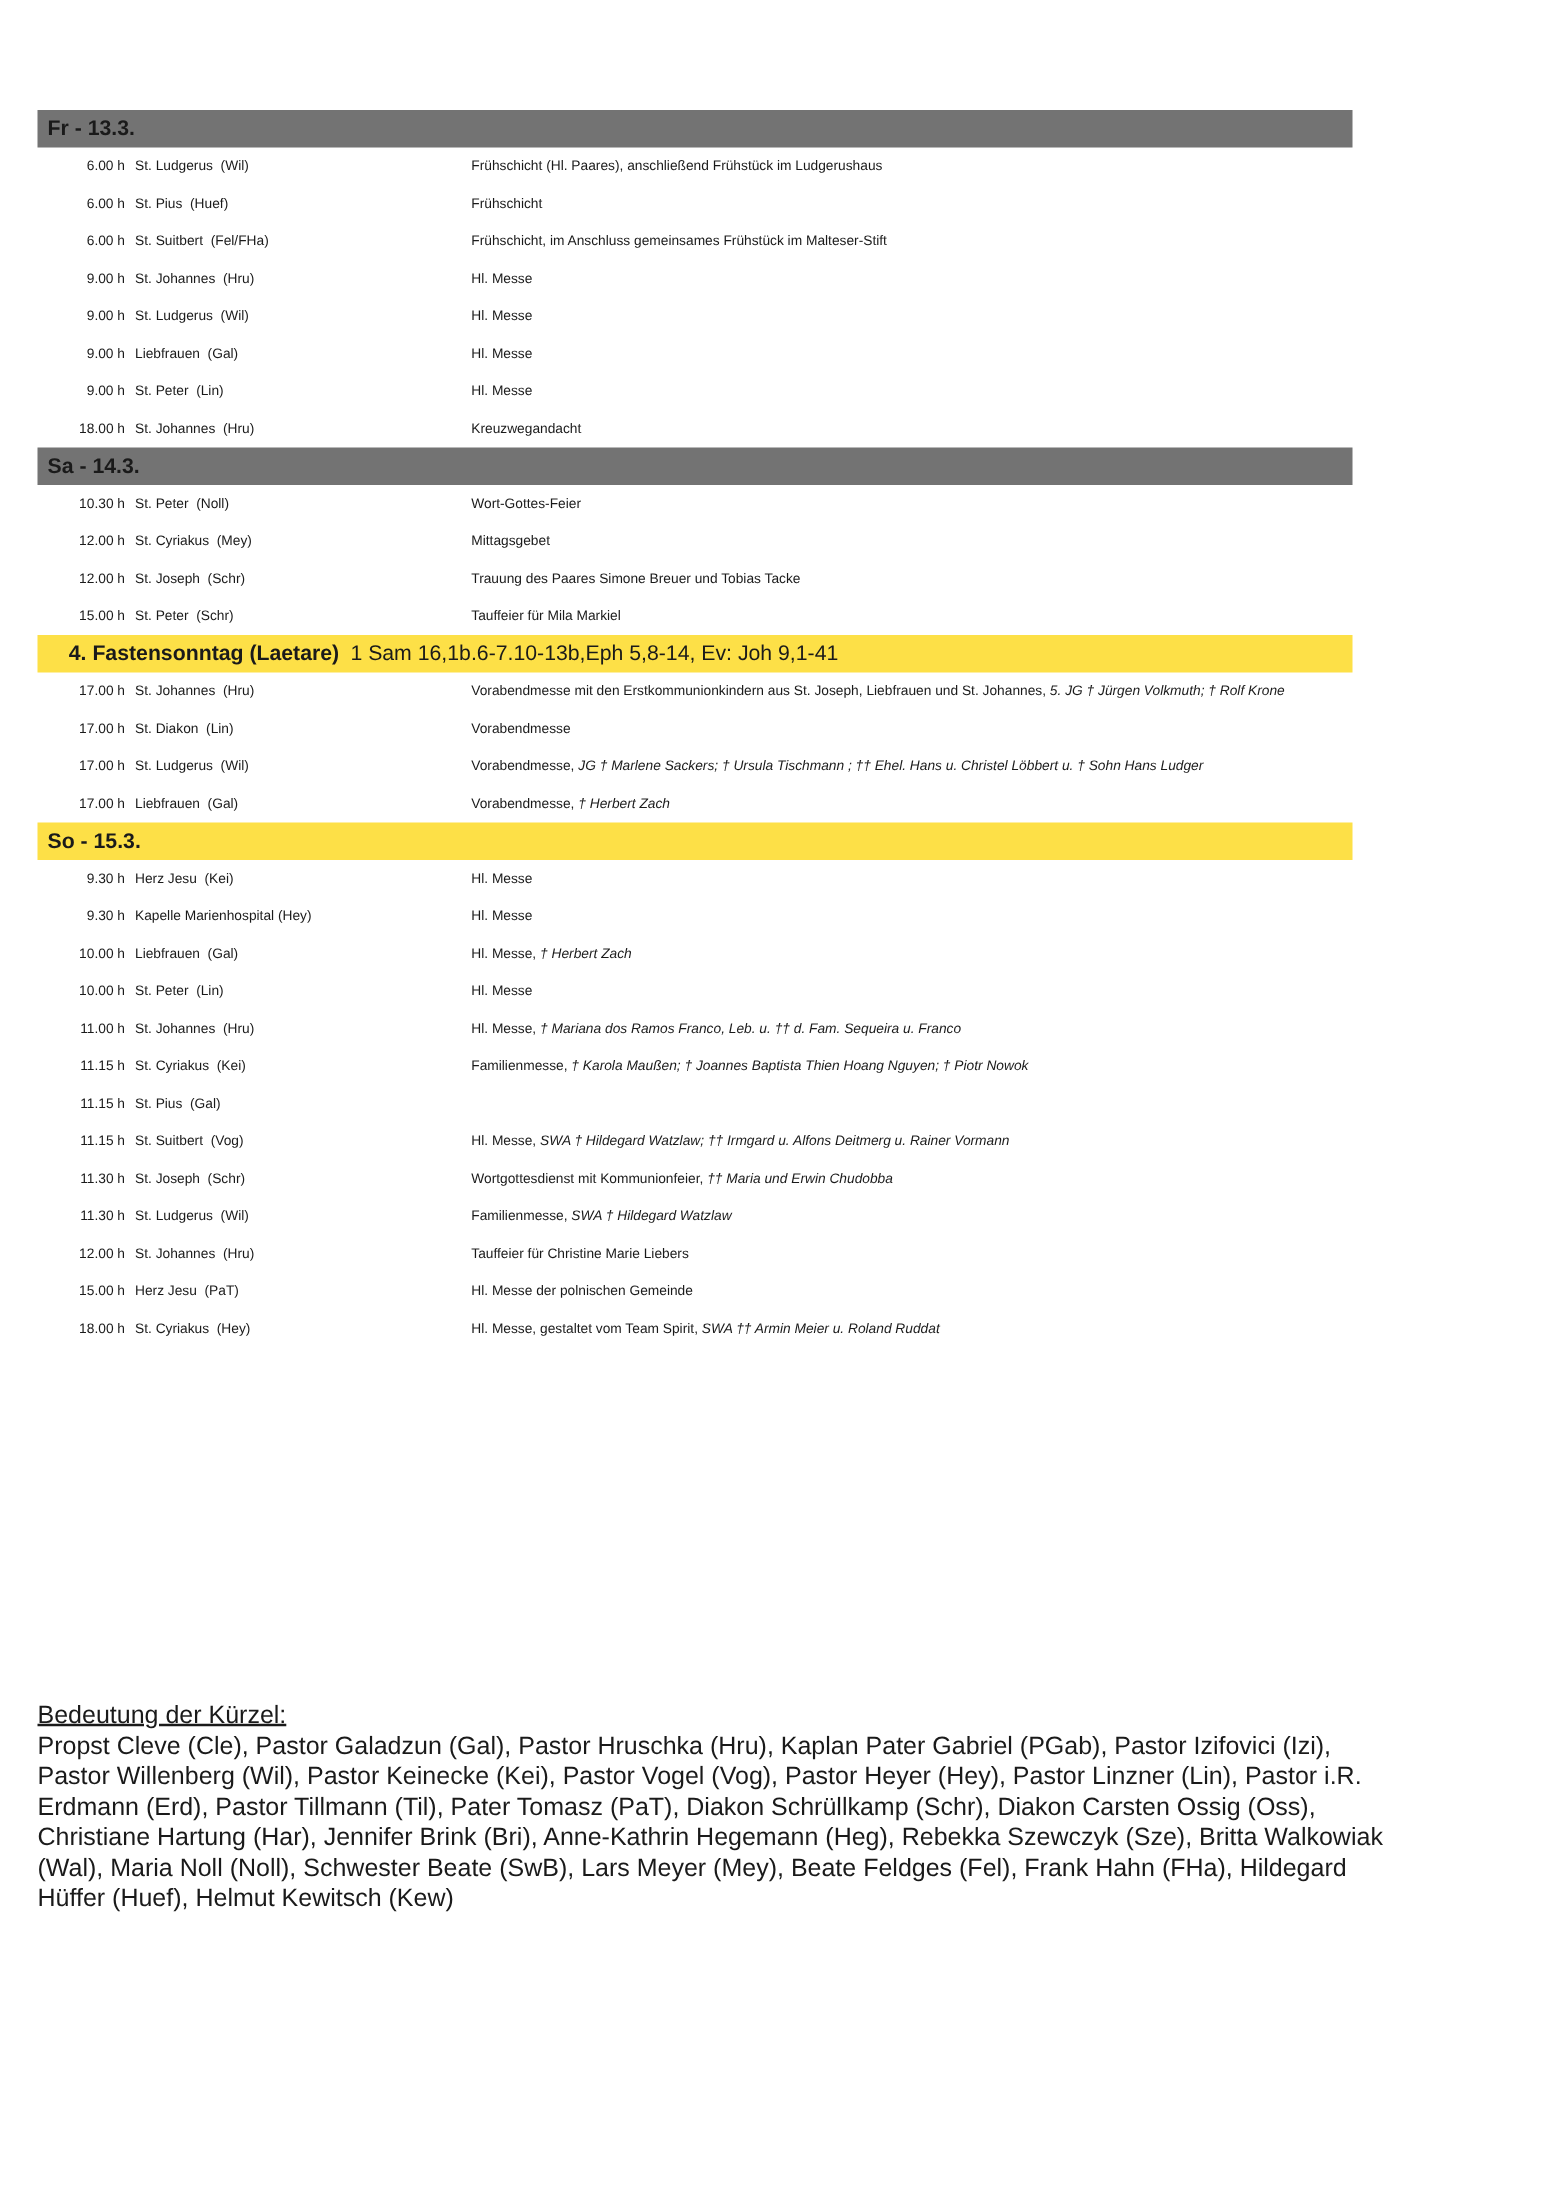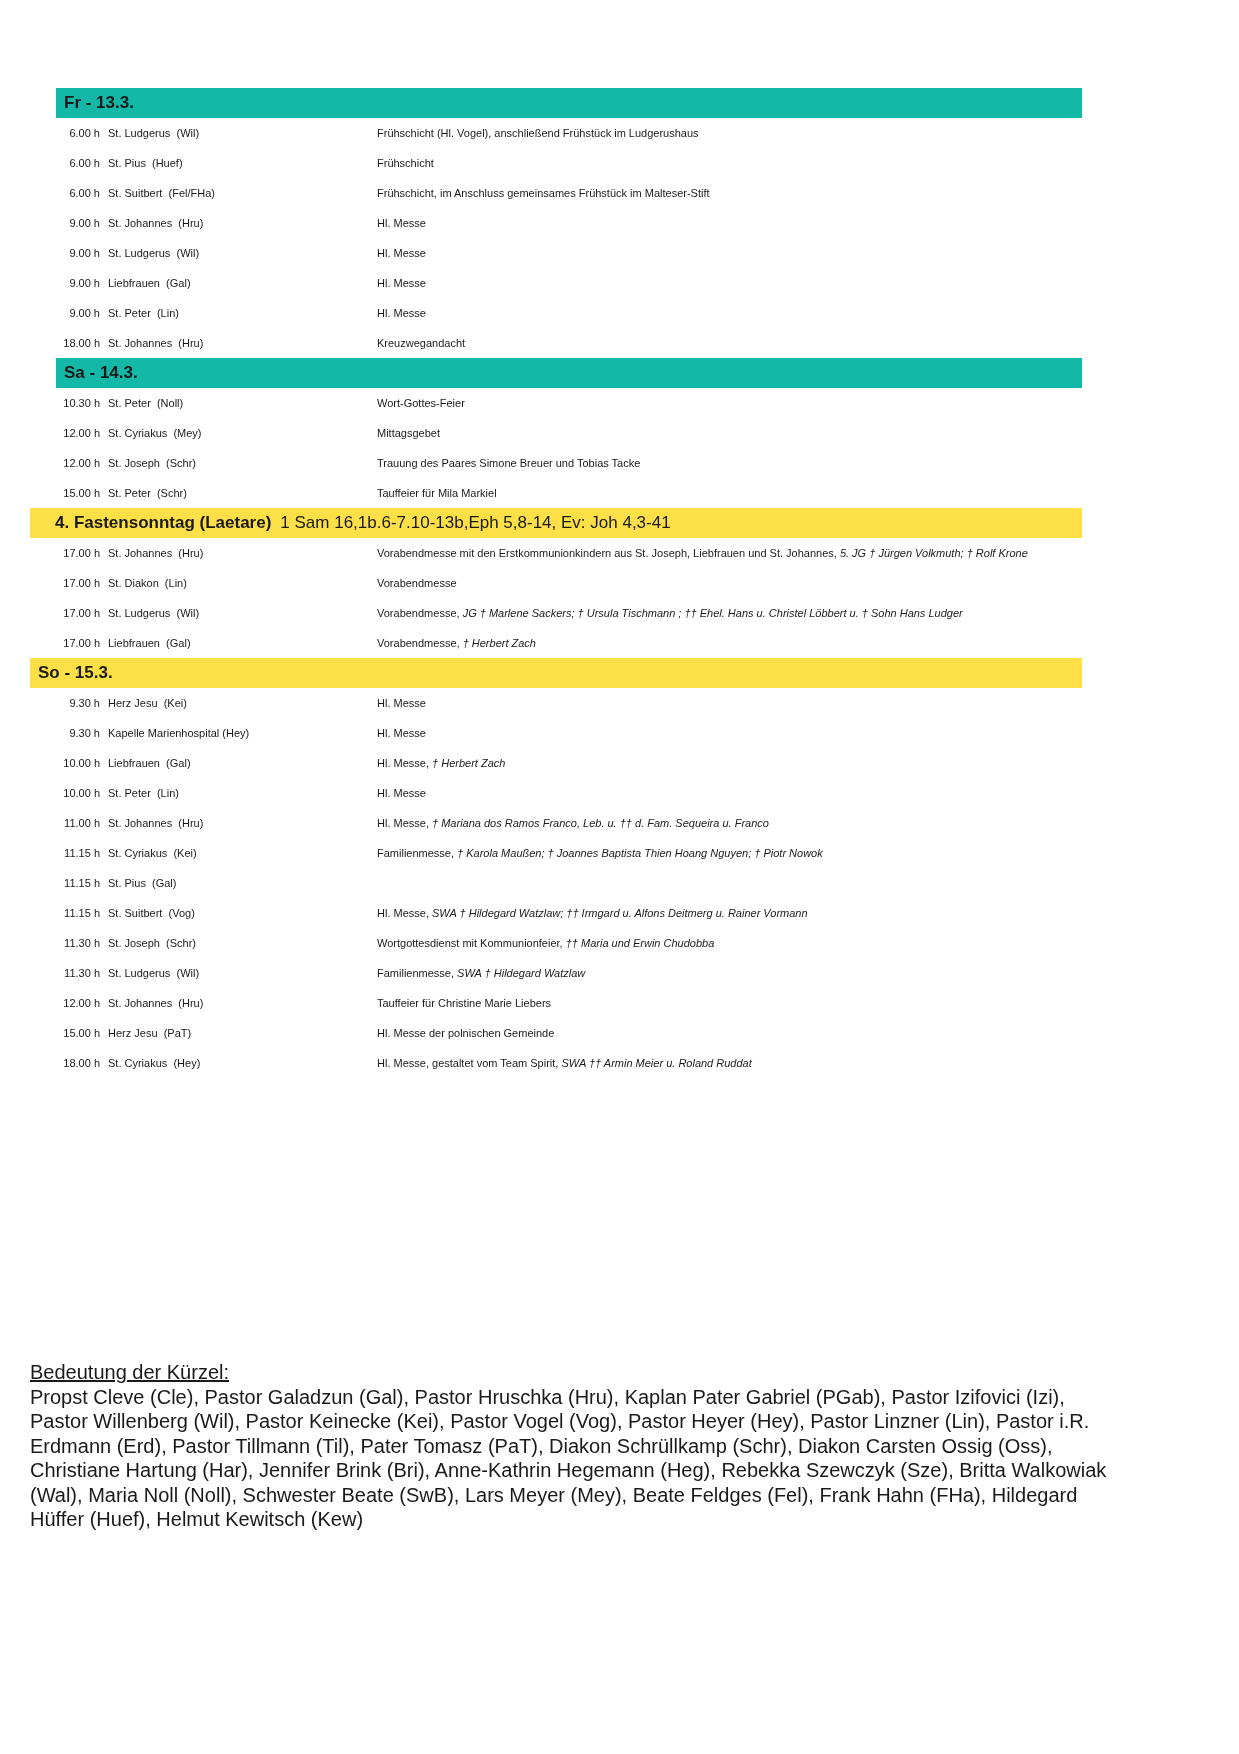--- a/index.html
+++ b/index.html
@@ -19,21 +19,21 @@
     width: 1052px;
   }
 
   .band {
     height: 30px;
     line-height: 30px;
     display: flex;
     align-items: center;
     font-size: 17px;
   }
-  .band-gray { background: #14b8a6; margin-left: 26px; }
+  .band-gray { background: #737373; }
   .band-pink { background: #fde047; }
   .day-label {
     font-weight: 700;
     padding-left: 8px;
     white-space: pre;
   }
   .feast-label {
     font-weight: 700;
     padding-left: 25px;
     white-space: pre;
@@ -86,21 +86,21 @@
 
 <div class="page">
 
   <div class="table-wrap">
       <div class="band band-gray">
         <span class="day-label">Fr - 13.3.</span>
       </div>
       <div class="row">
         <div class="cell-time">6.00 h</div>
         <div class="cell-place">St. Ludgerus  (Wil)</div>
-        <div class="cell-desc"><span class="desc-roman">Frühschicht (Hl. Vogel), anschließend Frühstück im Ludgerushaus</span></div>
+        <div class="cell-desc"><span class="desc-roman">Frühschicht (Hl. Paares), anschließend Frühstück im Ludgerushaus</span></div>
       </div>
       <div class="row">
         <div class="cell-time">6.00 h</div>
         <div class="cell-place">St. Pius  (Huef)</div>
         <div class="cell-desc"><span class="desc-roman">Frühschicht</span></div>
       </div>
       <div class="row">
         <div class="cell-time">6.00 h</div>
         <div class="cell-place">St. Suitbert  (Fel/FHa)</div>
         <div class="cell-desc"><span class="desc-roman">Frühschicht, im Anschluss gemeinsames Frühstück im Malteser-Stift</span></div>
@@ -148,21 +148,21 @@
         <div class="cell-place">St. Joseph  (Schr)</div>
         <div class="cell-desc"><span class="desc-roman">Trauung des Paares Simone Breuer und Tobias Tacke</span></div>
       </div>
       <div class="row">
         <div class="cell-time">15.00 h</div>
         <div class="cell-place">St. Peter  (Schr)</div>
         <div class="cell-desc"><span class="desc-roman">Tauffeier für Mila Markiel</span></div>
       </div>
       <div class="band band-pink">
         <span class="feast-label">4. Fastensonntag (Laetare)</span>
-        <span class="reading">1 Sam 16,1b.6-7.10-13b,Eph 5,8-14, Ev: Joh 4,3-41</span>
+        <span class="reading">1 Sam 16,1b.6-7.10-13b,Eph 5,8-14, Ev: Joh 9,1-41</span>
       </div>
       <div class="row">
         <div class="cell-time">17.00 h</div>
         <div class="cell-place">St. Johannes  (Hru)</div>
         <div class="cell-desc"><span class="desc-roman">Vorabendmesse mit den Erstkommunionkindern aus St. Joseph, Liebfrauen und St. Johannes, </span><span class="desc-italic">5. JG † Jürgen Volkmuth; † Rolf Krone</span></div>
       </div>
       <div class="row">
         <div class="cell-time">17.00 h</div>
         <div class="cell-place">St. Diakon  (Lin)</div>
         <div class="cell-desc"><span class="desc-roman">Vorabendmesse</span></div>

